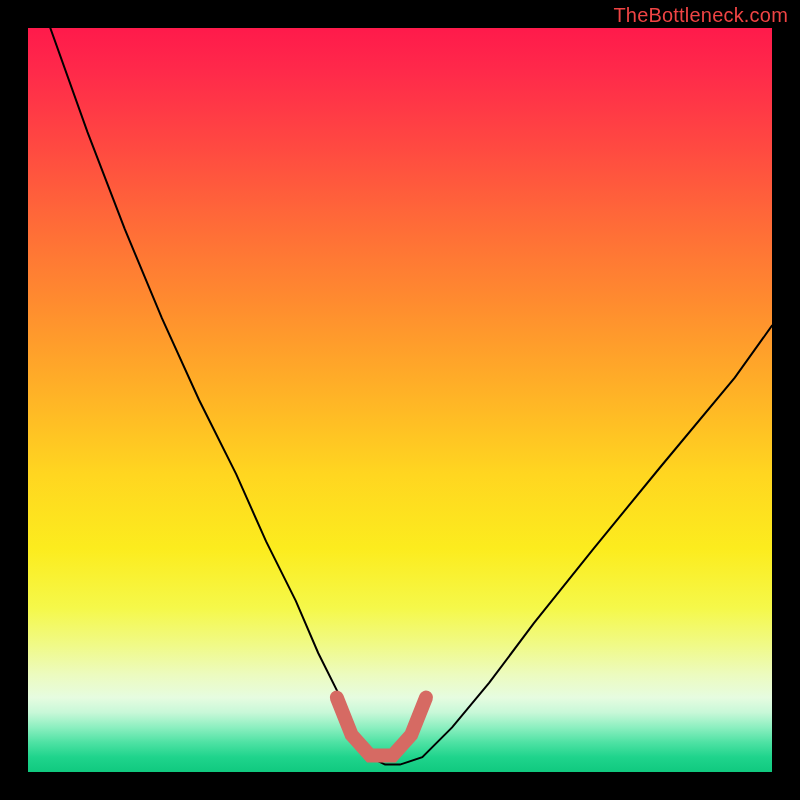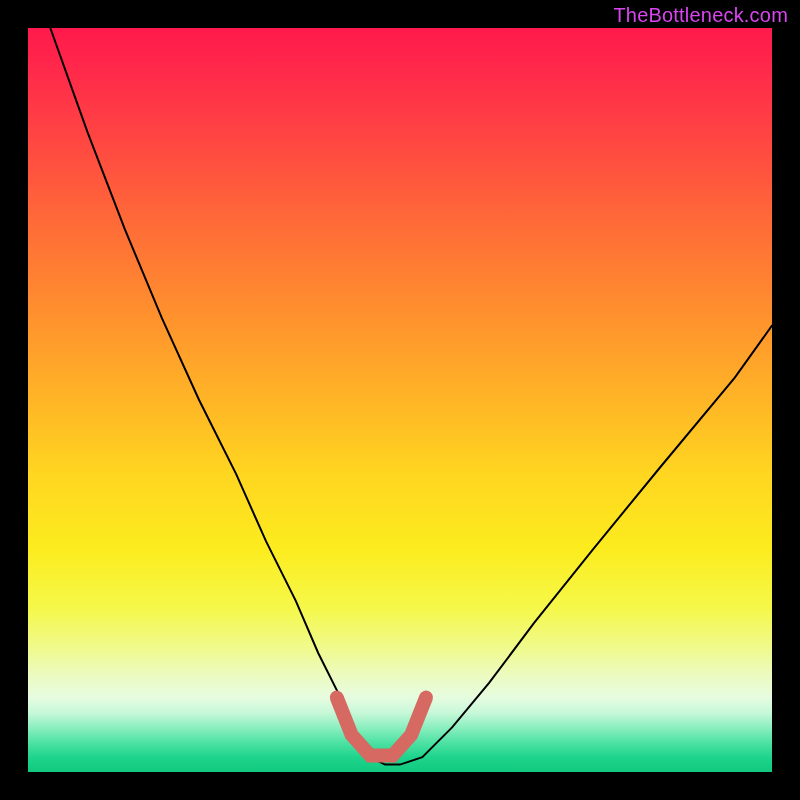--- a/index.html
+++ b/index.html
@@ -14,21 +14,21 @@
   .stage {
     position: relative;
     width: 800px;
     height: 800px;
     background: #000;
   }
   .watermark {
     position: absolute;
     top: 4px;
     right: 12px;
-    color: #d946ef;
+    color: #ef4444;
     font-size: 20px;
     letter-spacing: 0.2px;
     font-weight: 400;
     z-index: 10;
   }
   .plot {
     position: absolute;
     left: 28px;
     top: 28px;
     width: 744px;

